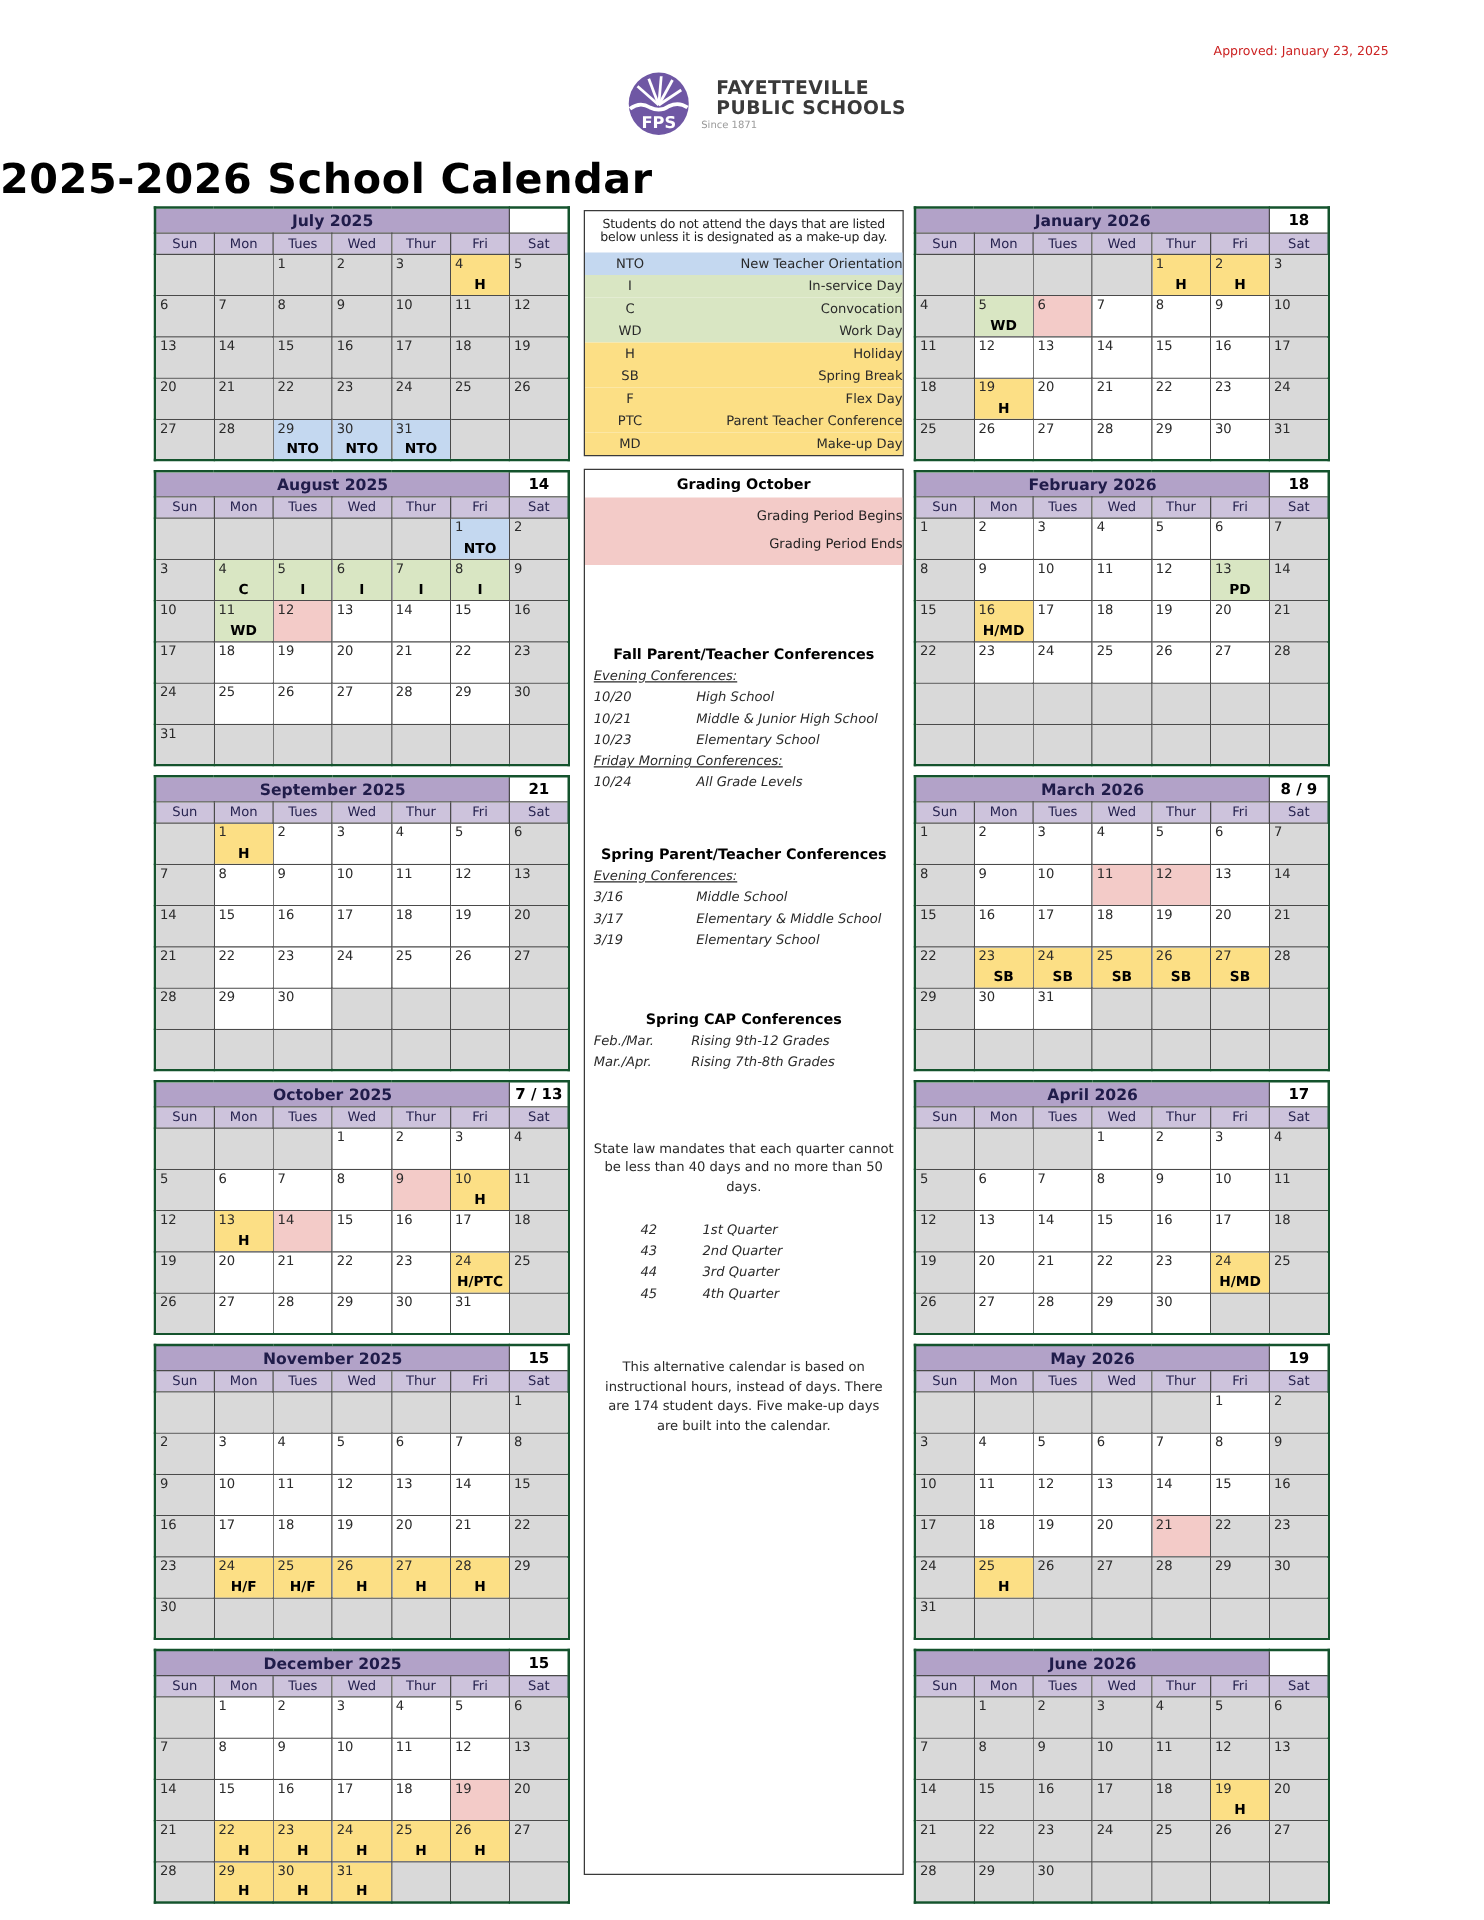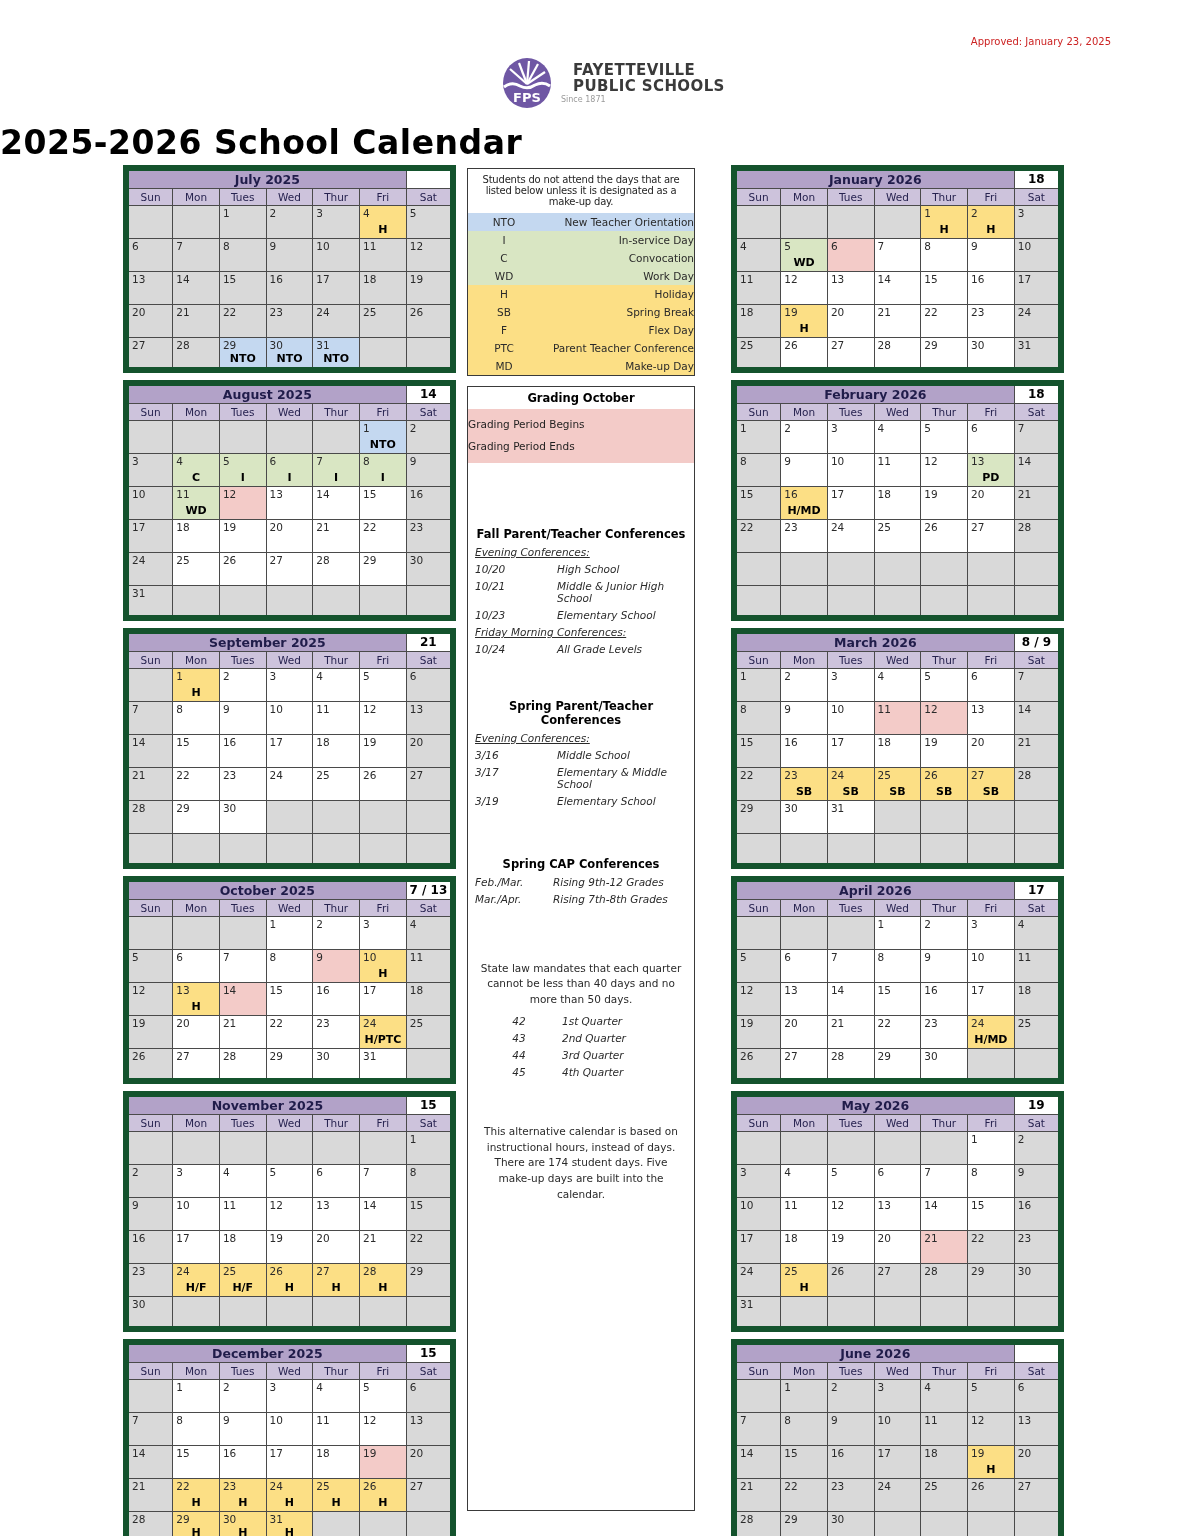--- a/index.html
+++ b/index.html
@@ -17,25 +17,25 @@
   .logo{position:absolute;top:57px;left:502px;display:flex;align-items:center;}
   .logo-text{margin-left:9px;line-height:1.08;}
   .logo-name{font-size:15px;font-weight:bold;color:#3a3a3a;letter-spacing:.4px;margin-left:12px;}
   .logo-tag{font-size:8px;color:#9a9a9a;margin-top:2px;}
   .page-title{position:absolute;top:123px;left:0;width:100%;text-align:left;
               font-size:33px;font-weight:bold;color:#000;letter-spacing:.5px;}
 
   
   .col-left{position:absolute;left:123px;top:165px;width:333px;}
   .col-right{position:absolute;left:731px;top:165px;width:268px;}
-  .col-mid{position:absolute;left:467px;top:168px;width:228px;}
+  .col-mid{position:absolute;left:467px;top:168px;width:256px;}
 
   
   table.cal{border-collapse:collapse;table-layout:fixed;width:333px;margin:0 0 7px 0;
-            border:6px solid #14532d;}
+            border:2px solid #14532d;}
   table.cal td{border:1px solid var(--border);padding:0;overflow:hidden;}
   td.mt{background:var(--purple);color:var(--titletext);font-weight:bold;font-size:12.5px;
         text-align:center;height:20px;}
   td.mc{background:#fff;font-weight:bold;font-size:12px;text-align:center;height:20px;color:#000;}
   td.dd{background:var(--dayrow);font-size:10.5px;text-align:center;height:17px;color:#26224f;}
   td.dc{height:33px;position:relative;vertical-align:top;}
   .dn{font-size:10.5px;padding:1px 2px 0 3px;text-align:left;}
   .dl{position:absolute;left:0;right:0;bottom:2px;text-align:center;
       font-weight:bold;font-size:11px;color:#000;}
   .c-g{background:var(--gray);} .c-w{background:#fff;} .c-y{background:var(--yellow);}
@@ -45,29 +45,29 @@
   .legend{border:1.5px solid #3a3a3a;background:#fff;margin-bottom:10px;}
   .lg-intro{font-size:10px;letter-spacing:-.2px;text-align:center;padding:5px 4px 6px;color:#1e1e1e;}
   .lg-row{display:flex;align-items:center;height:18px;font-size:10.5px;}
   .lg-row .ab{width:72px;text-align:center;}
   .lg-row .lb{flex:1;text-align:right;}
 
   
   .infobox{border:1.5px solid #3a3a3a;background:#fff;height:1125px;overflow:hidden;}
   .gp-title{font-weight:bold;font-size:11.5px;text-align:center;padding:4px 0 4px;color:#000;}
   .gp-block{background:var(--pink);padding:4px 0 6px;}
-  .gp-line{font-size:10.5px;text-align:left;line-height:2.1;color:#1e1e1e;}
+  .gp-line{font-size:10.5px;text-align:right;line-height:2.1;color:#1e1e1e;}
   .sec-title{font-weight:bold;font-size:11.5px;text-align:center;color:#000;margin-bottom:5px;}
   .sub-label{font-style:italic;text-decoration:underline;font-size:10.5px;margin:4px 0 4px 7px;}
   .inf-row{display:flex;font-size:10.5px;margin:5px 0 5px 7px;font-style:italic;}
   .inf-row .inf-a{width:56px;}
   .inf-row .inf-b{flex:1;padding-left:26px;}
   .cap .inf-row .inf-a{width:66px;}
   .cap .inf-row .inf-b{padding-left:12px;}
-  .statelaw{font-size:10.5px;text-align:center;margin:56px auto 8px;width:95%;line-height:1.45;}
+  .statelaw{font-size:10.5px;text-align:center;margin:56px auto 20px;width:95%;line-height:1.45;}
   .quarters .inf-row{margin-left:30px;}
   .quarters .inf-row .inf-a{width:42px;text-align:center;}
   .quarters .inf-row .inf-b{padding-left:22px;}
   .altnote{font-size:10.5px;text-align:center;margin:46px auto 0;width:92%;line-height:1.5;}
   .mt-fall{margin-top:64px;} .mt-spring{margin-top:44px;} .mt-cap{margin-top:50px;}
 </style>
 </head>
 <body>
 
 <div class="approved">Approved: January 23, 2025</div>

